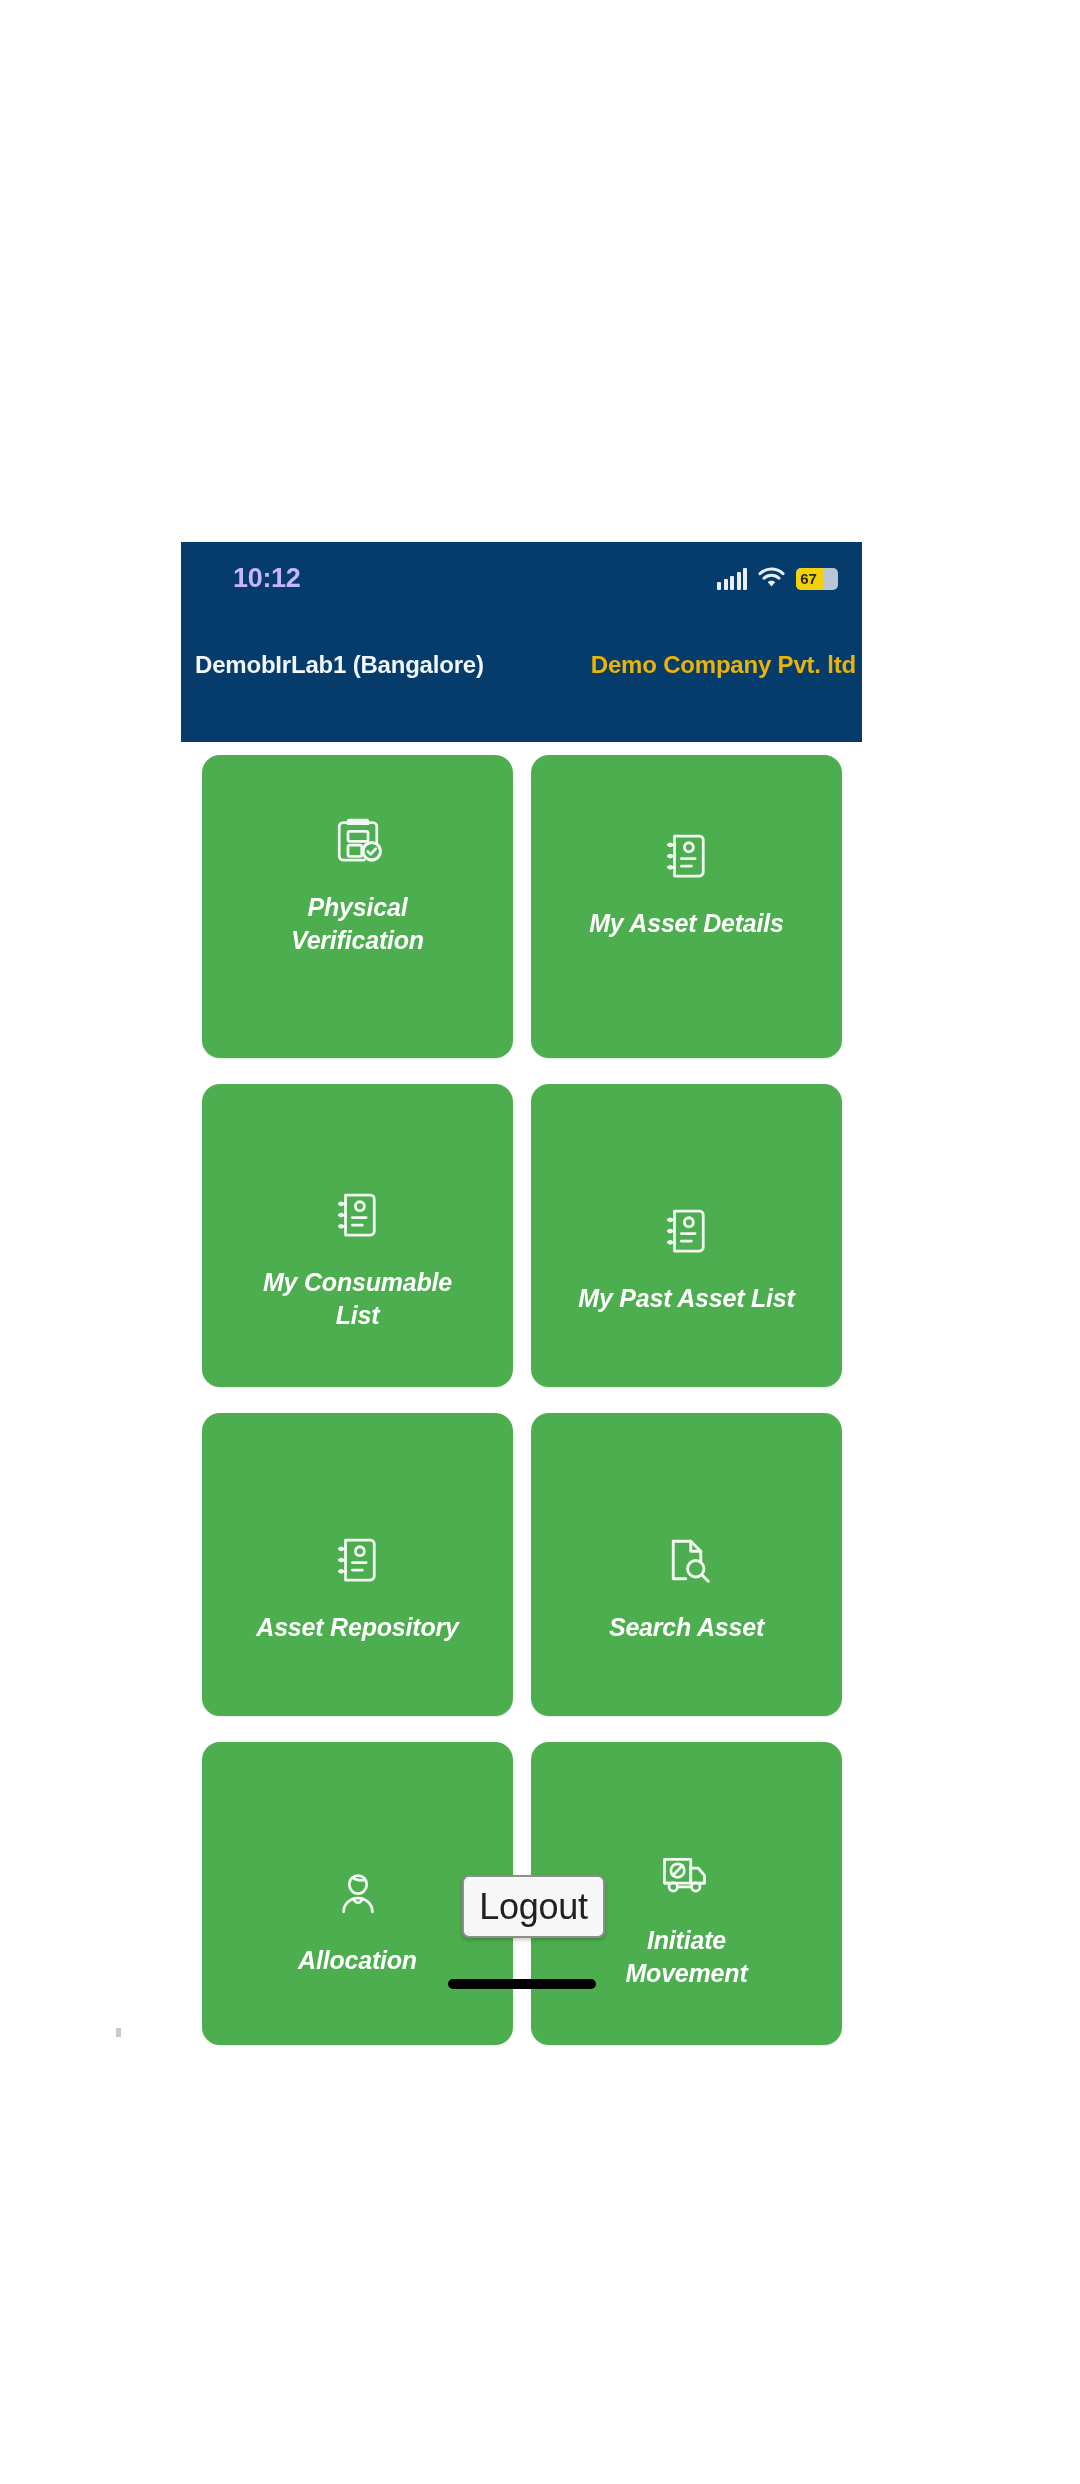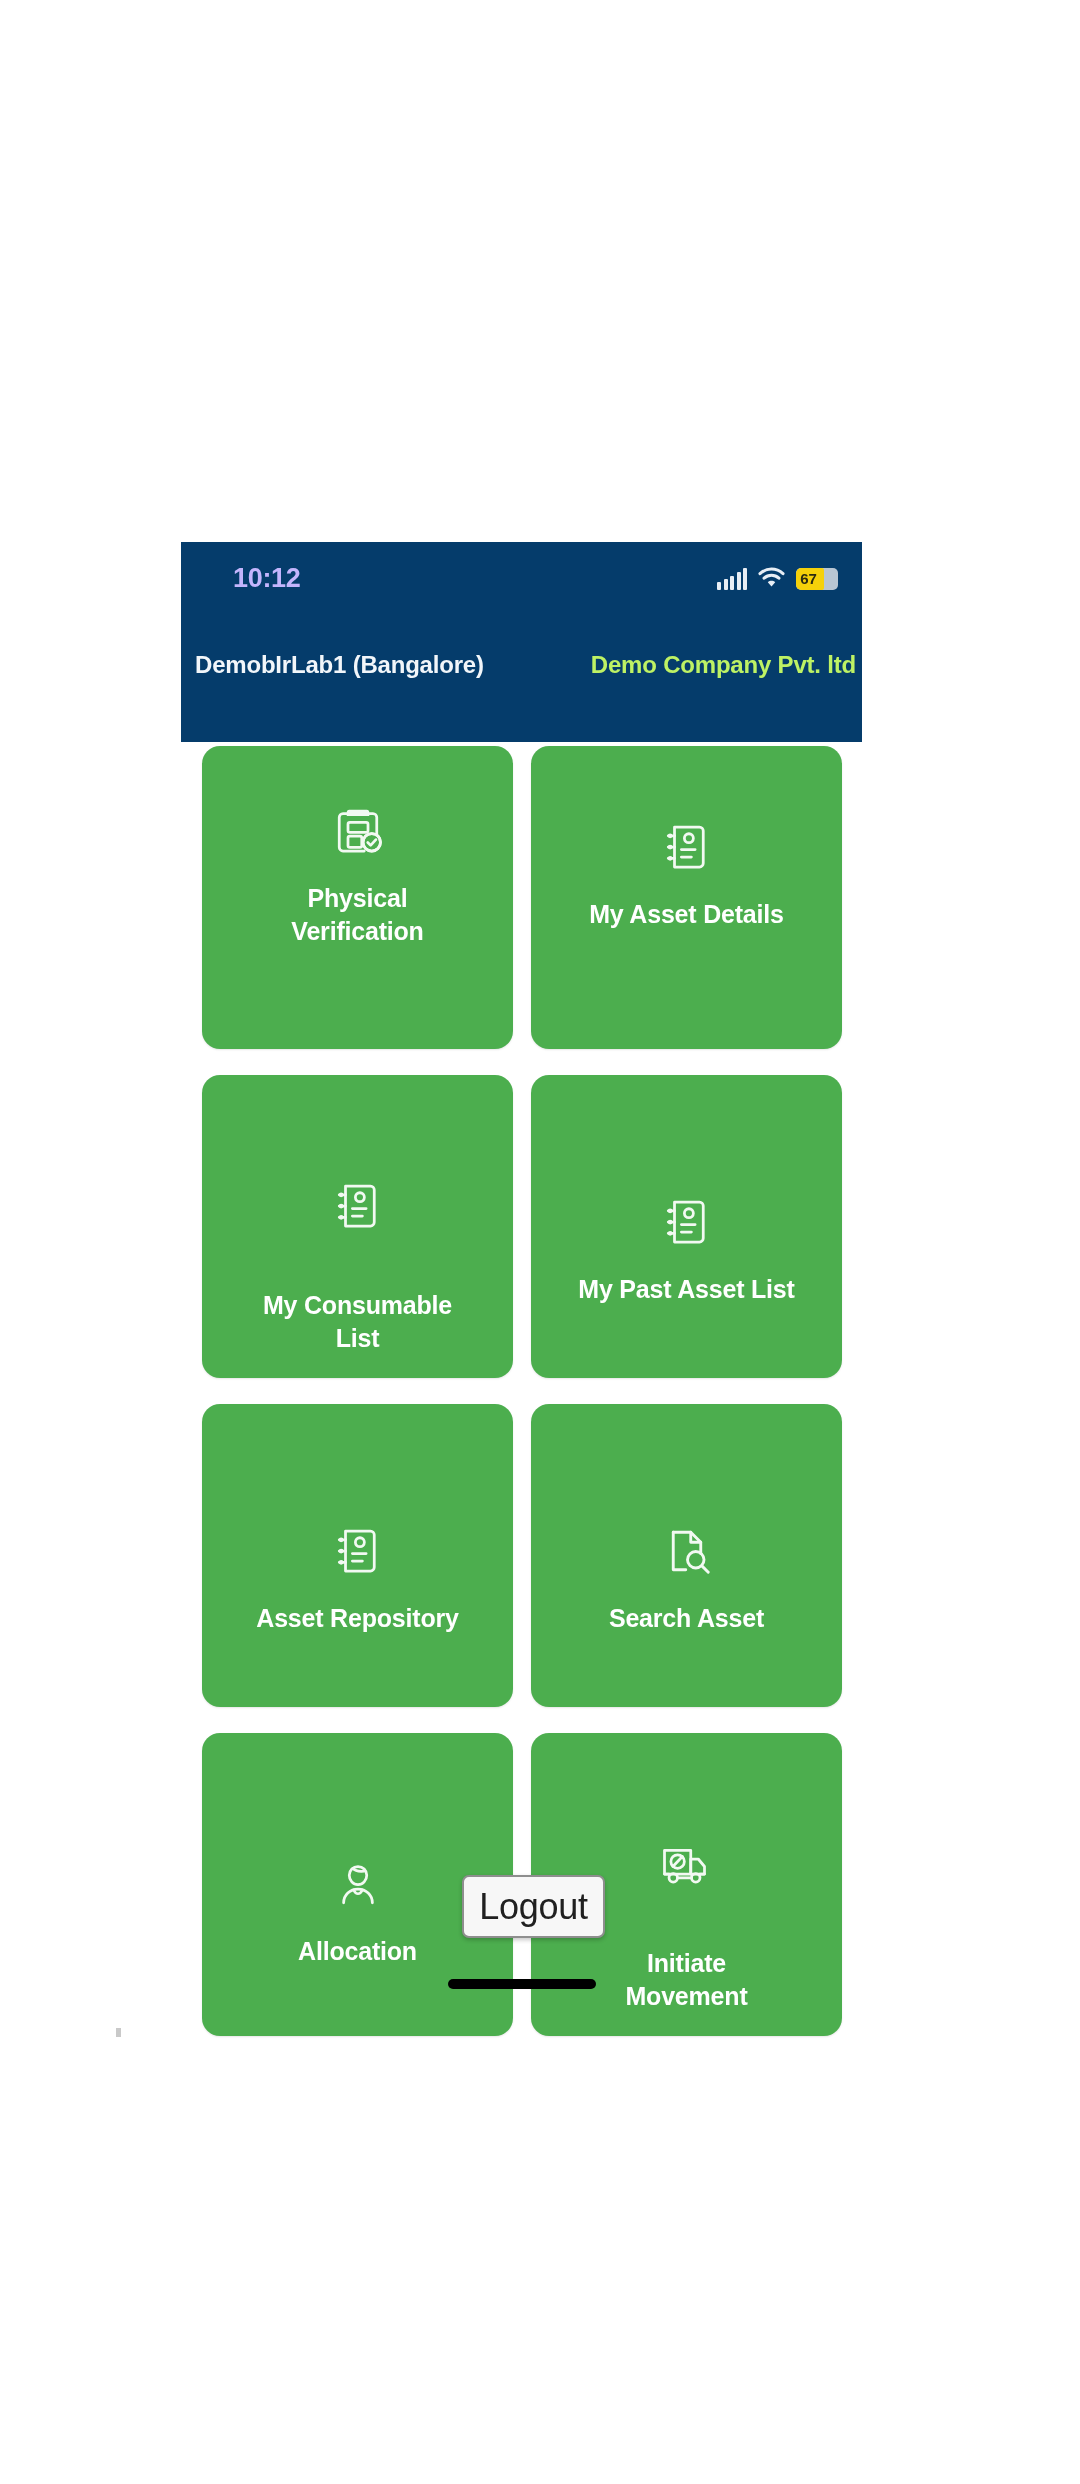--- a/index.html
+++ b/index.html
@@ -128,56 +128,57 @@
     color: #f2f6fa;
     line-height: 34px;
     letter-spacing: -0.2px;
   }
   #company-name {
     position: absolute;
     right: 6px;
     top: 0;
     font-size: 24px;
     font-weight: bold;
-    color: #bef264;
+    color: #eab308;
     line-height: 34px;
     letter-spacing: -0.2px;
   }
 
   
   #tile-grid {
     position: absolute;
     left: 21px;
-    top: 204px;
+    top: 213px;
     width: 640px;
     display: grid;
     grid-template-columns: 311px 311px;
     grid-auto-rows: 303px;
     column-gap: 18px;
     row-gap: 26px;
+    font-style: italic;
   }
   .tile {
     position: relative;
     background: #4cae4e;
     border-radius: 18px;
     box-shadow: 0 1px 2px rgba(0,0,0,0.10);
     overflow: hidden;
   }
   .tile-inner {
     position: absolute;
     left: 0;
     width: 100%;
     display: flex;
     flex-direction: column;
     align-items: center;
   }
   
   .tile.v-a .tile-inner { top: 54px; }
   .tile.v-b .tile-inner { top: 70px; }
-  .tile.v-c .tile-inner { top: 100px; gap: 32px; }
+  .tile.v-c .tile-inner { top: 100px; }
   .tile.v-d .tile-inner { top: 116px; }
   .tile.v-e .tile-inner { top: 120px; }
 
   .tile-icon {
     width: 62px;
     height: 62px;
     display: flex;
     align-items: center;
     justify-content: center;
     margin-bottom: 20px;

